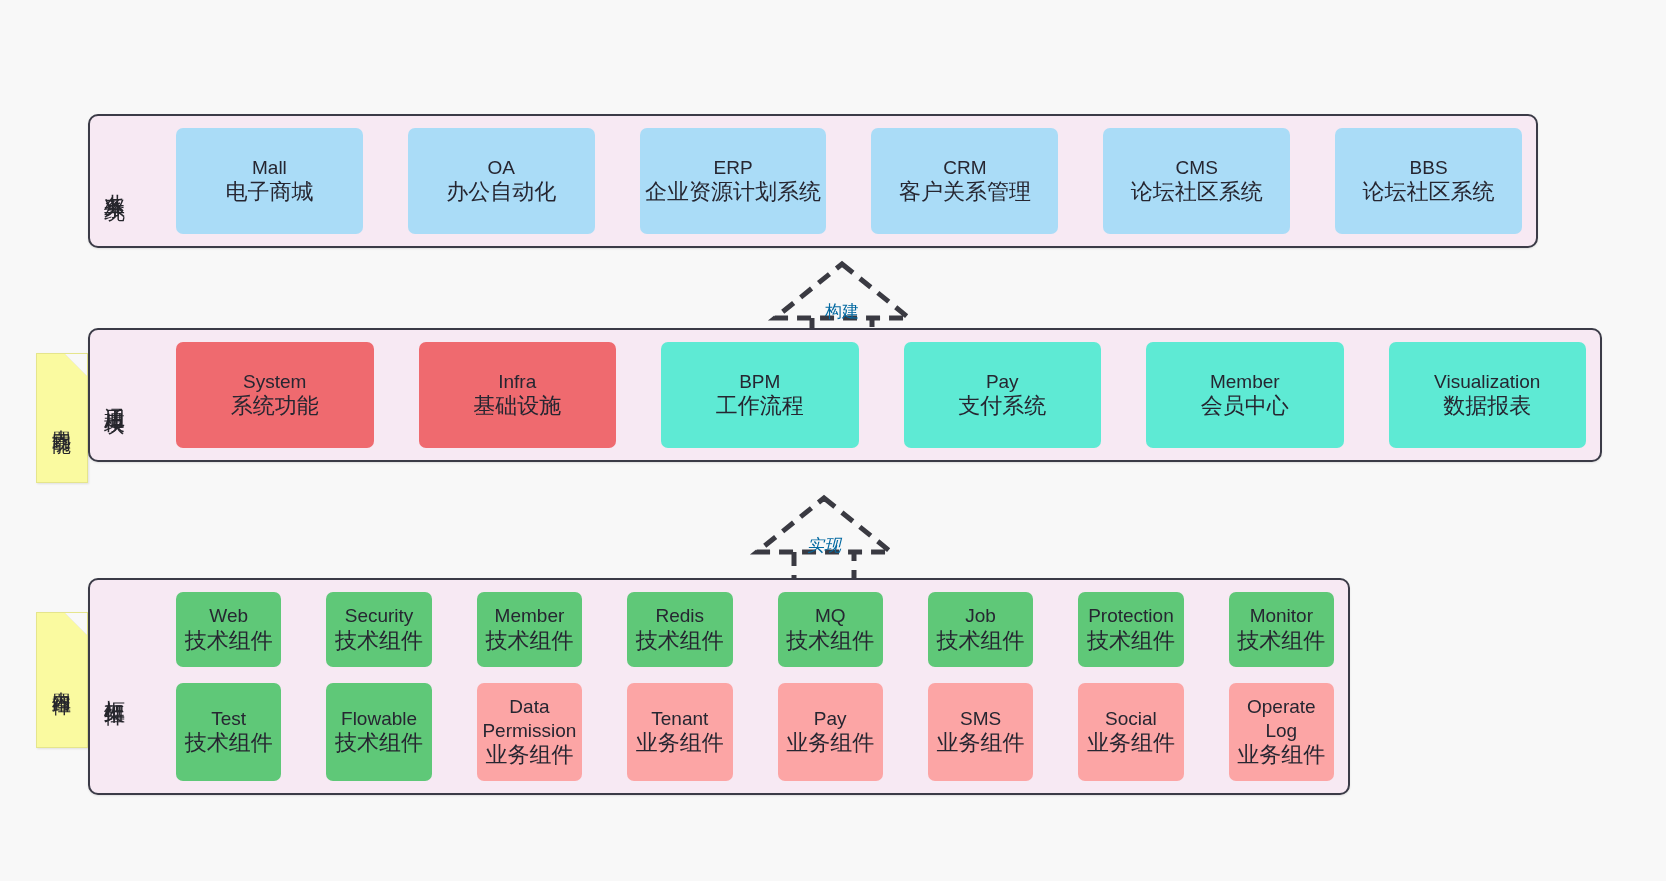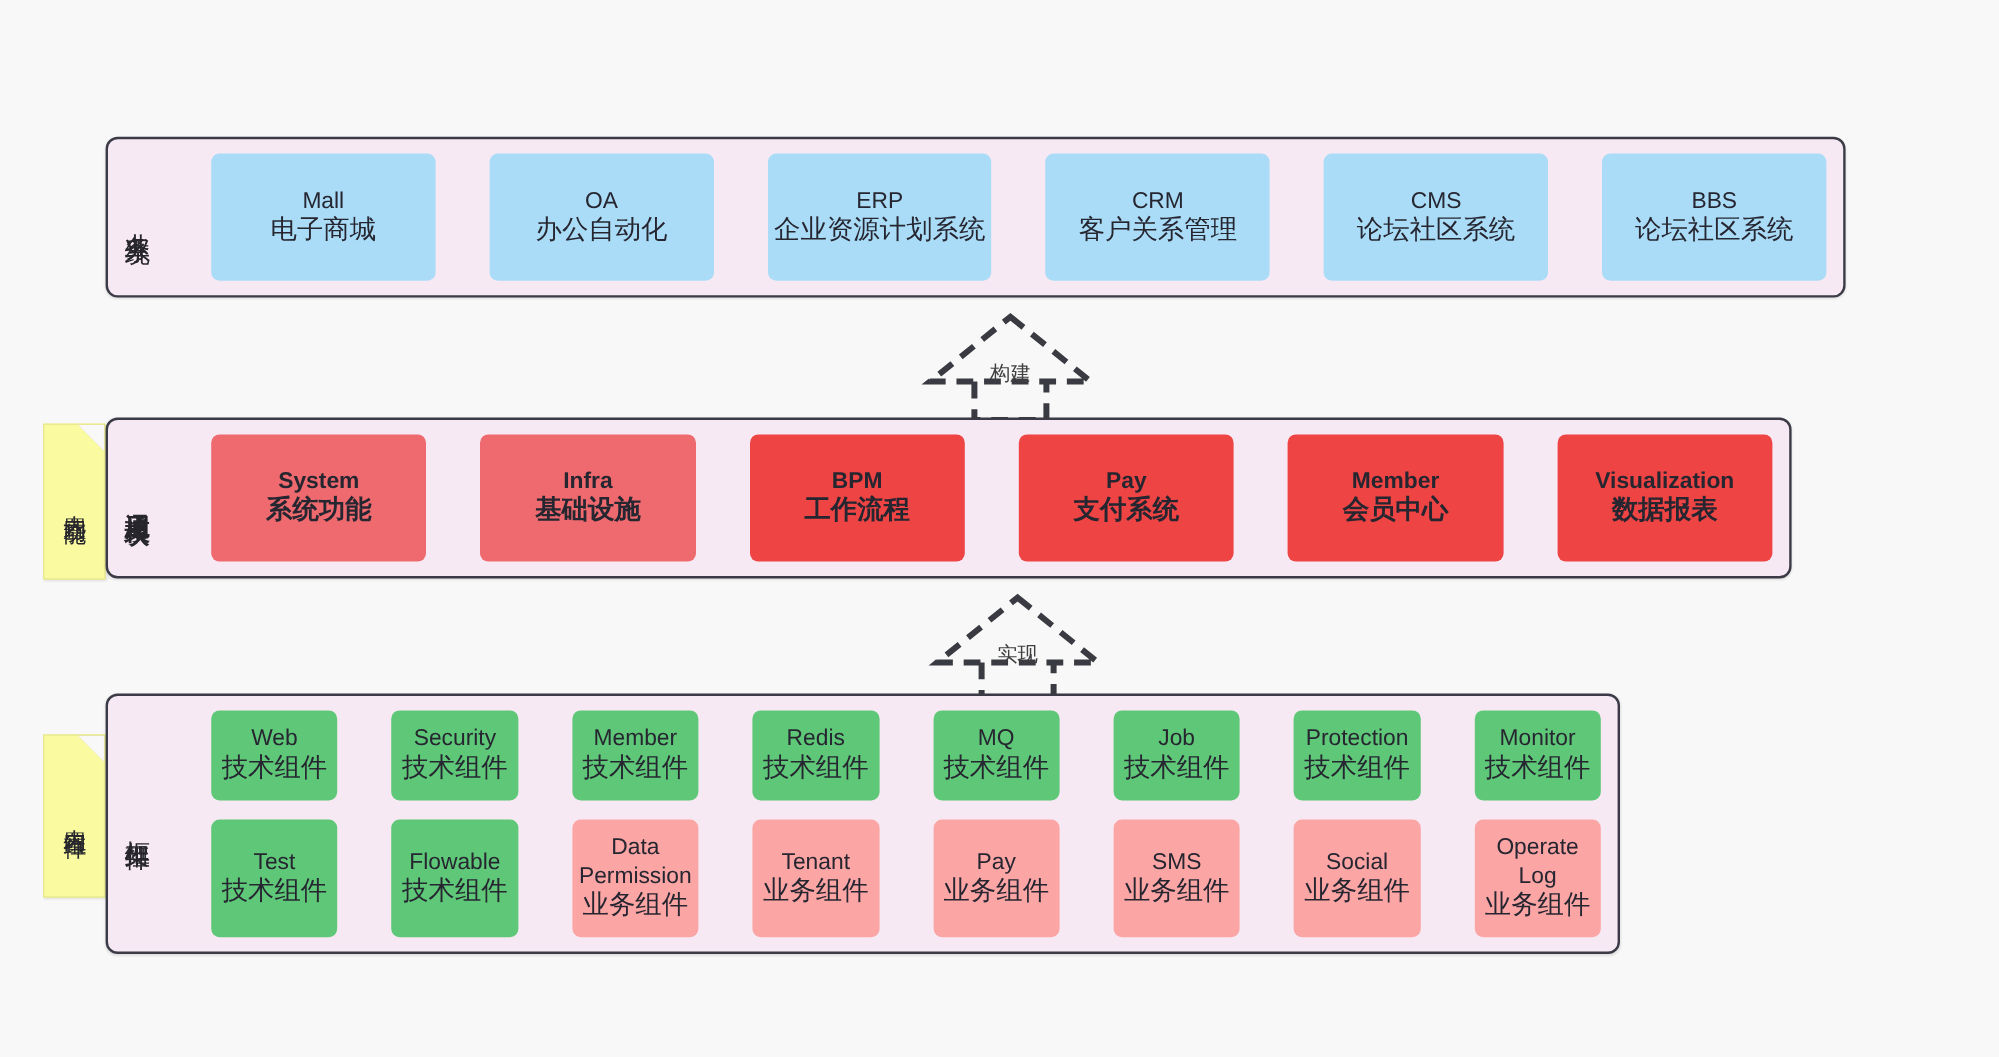--- a/index.html
+++ b/index.html
@@ -80,21 +80,21 @@
     white-space: normal;
     word-break: break-word;
   }
   .card .cn {
     font-size: 22px;
     font-family: "DejaVu Sans", sans-serif;
   }
 
   .c-blue    { background: #aadcf7; }
   .c-red     { background: #ef6a6f; }
-  .c-pink    { background: #ef4444; }
+  .c-pink    { background: #5eead4; }
   .c-green   { background: #5fc878; }
   .c-lgreen  { background: #fca5a5; }
 
   
   .note {
     position: absolute;
     width: 52px;
     background: #fafaa0;
     border: 1px solid #e5e58c;
     display: flex;
@@ -133,21 +133,21 @@
     width: 170px;
     height: 100px;
   }
   .connector svg { display: block; width: 170px; height: 100px; }
   .connector-label {
     position: absolute;
     left: 50%;
     transform: translateX(-50%);
     top: 42px;
     font-size: 17px;
-    color: #404040;
+    color: #0369a1;
     font-family: "DejaVu Sans", sans-serif;
     background: transparent;
     padding: 0 2px;
     white-space: nowrap;
     user-select: none;
   }
 </style>
 </head>
 <body>
 
@@ -194,21 +194,21 @@
     </svg>
     <span class="connector-label">构建</span>
   </div>
 
   <div class="note" style="left:36px; top:353px; width:52px; height:130px;">
     <div class="fold"></div>
     <div class="fold-shadow"></div>
     <span class="note-text">内置功能</span>
   </div>
 
-  <div class="layer" id="layer-common" style="left:88px; top:348px; width:1405px; height:134px;font-weight:bold;">
+  <div class="layer" id="layer-common" style="left:88px; top:328px; width:1514px; height:134px;">
     <div class="layer-title">通用模块</div>
     <div class="layer-body">
       <div class="row">
         <div class="card c-red">
           <span class="en">System</span>
           <span class="cn">系统功能</span>
         </div>
         <div class="card c-red">
           <span class="en">Infra</span>
           <span class="cn">基础设施</span>
@@ -226,21 +226,21 @@
           <span class="cn">会员中心</span>
         </div>
         <div class="card c-pink">
           <span class="en">Visualization</span>
           <span class="cn">数据报表</span>
         </div>
       </div>
     </div>
   </div>
 
-  <div class="connector" style="left:763px; top:492px;">
+  <div class="connector" style="left:739px; top:492px;font-style:italic;">
     <svg viewBox="0 0 170 100" xmlns="http://www.w3.org/2000/svg">
       <polygon points="85,6 152,60 18,60" fill="none" stroke="#3a3a42" stroke-width="5" stroke-dasharray="14 9" stroke-linejoin="miter"></polygon>
       <path d="M55,60 L55,92 L115,92 L115,60" fill="none" stroke="#3a3a42" stroke-width="5" stroke-dasharray="14 9"></path>
     </svg>
     <span class="connector-label">实现</span>
   </div>
 
   <div class="note" style="left:36px; top:612px; width:52px; height:136px;">
     <div class="fold"></div>
     <div class="fold-shadow"></div>

